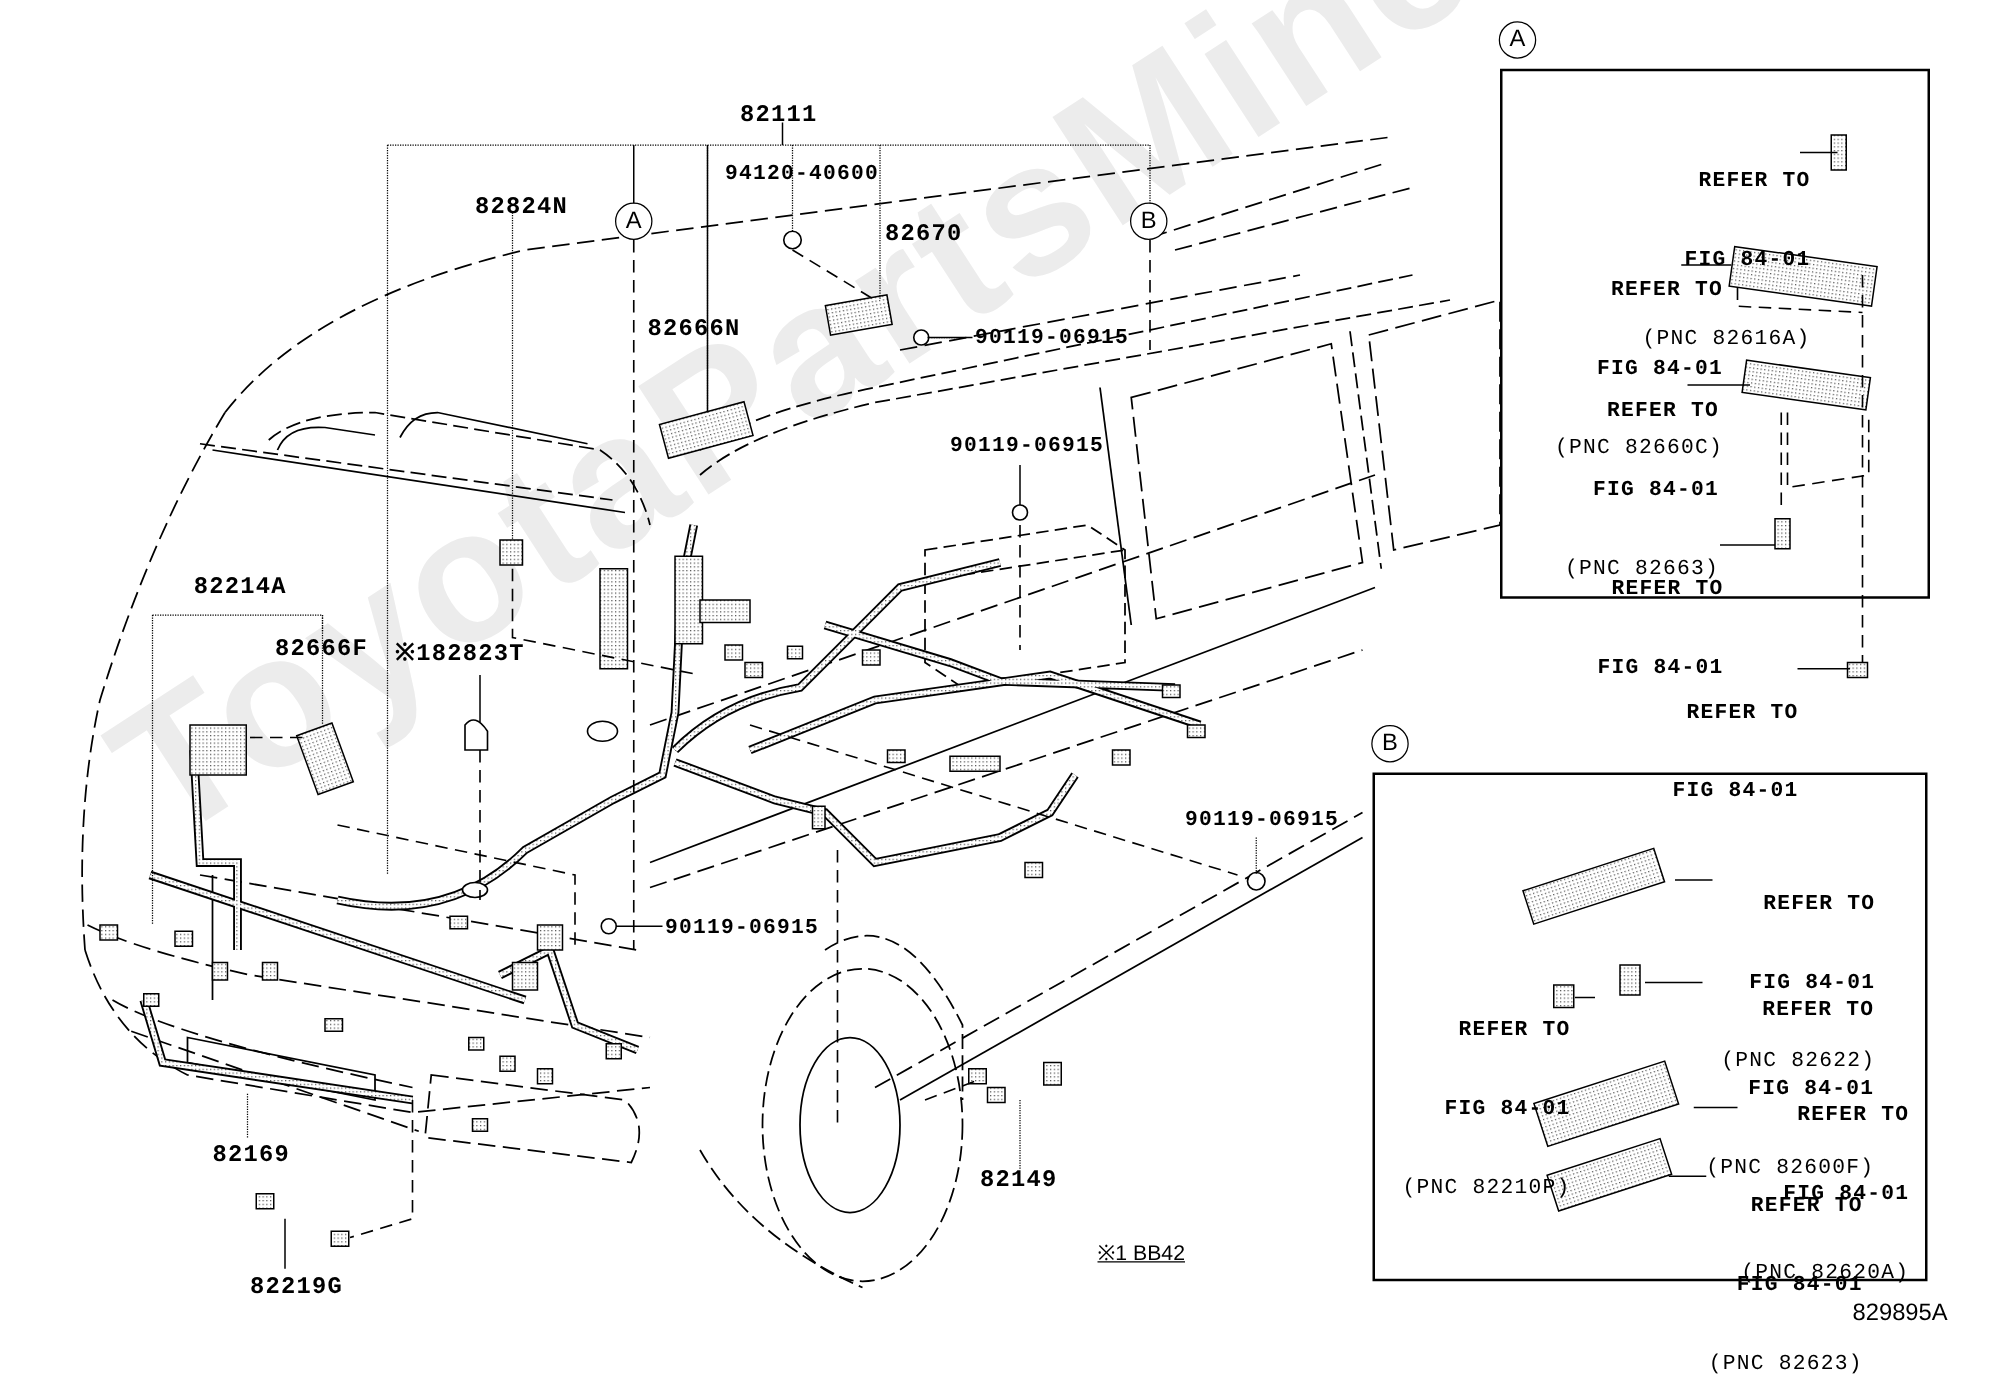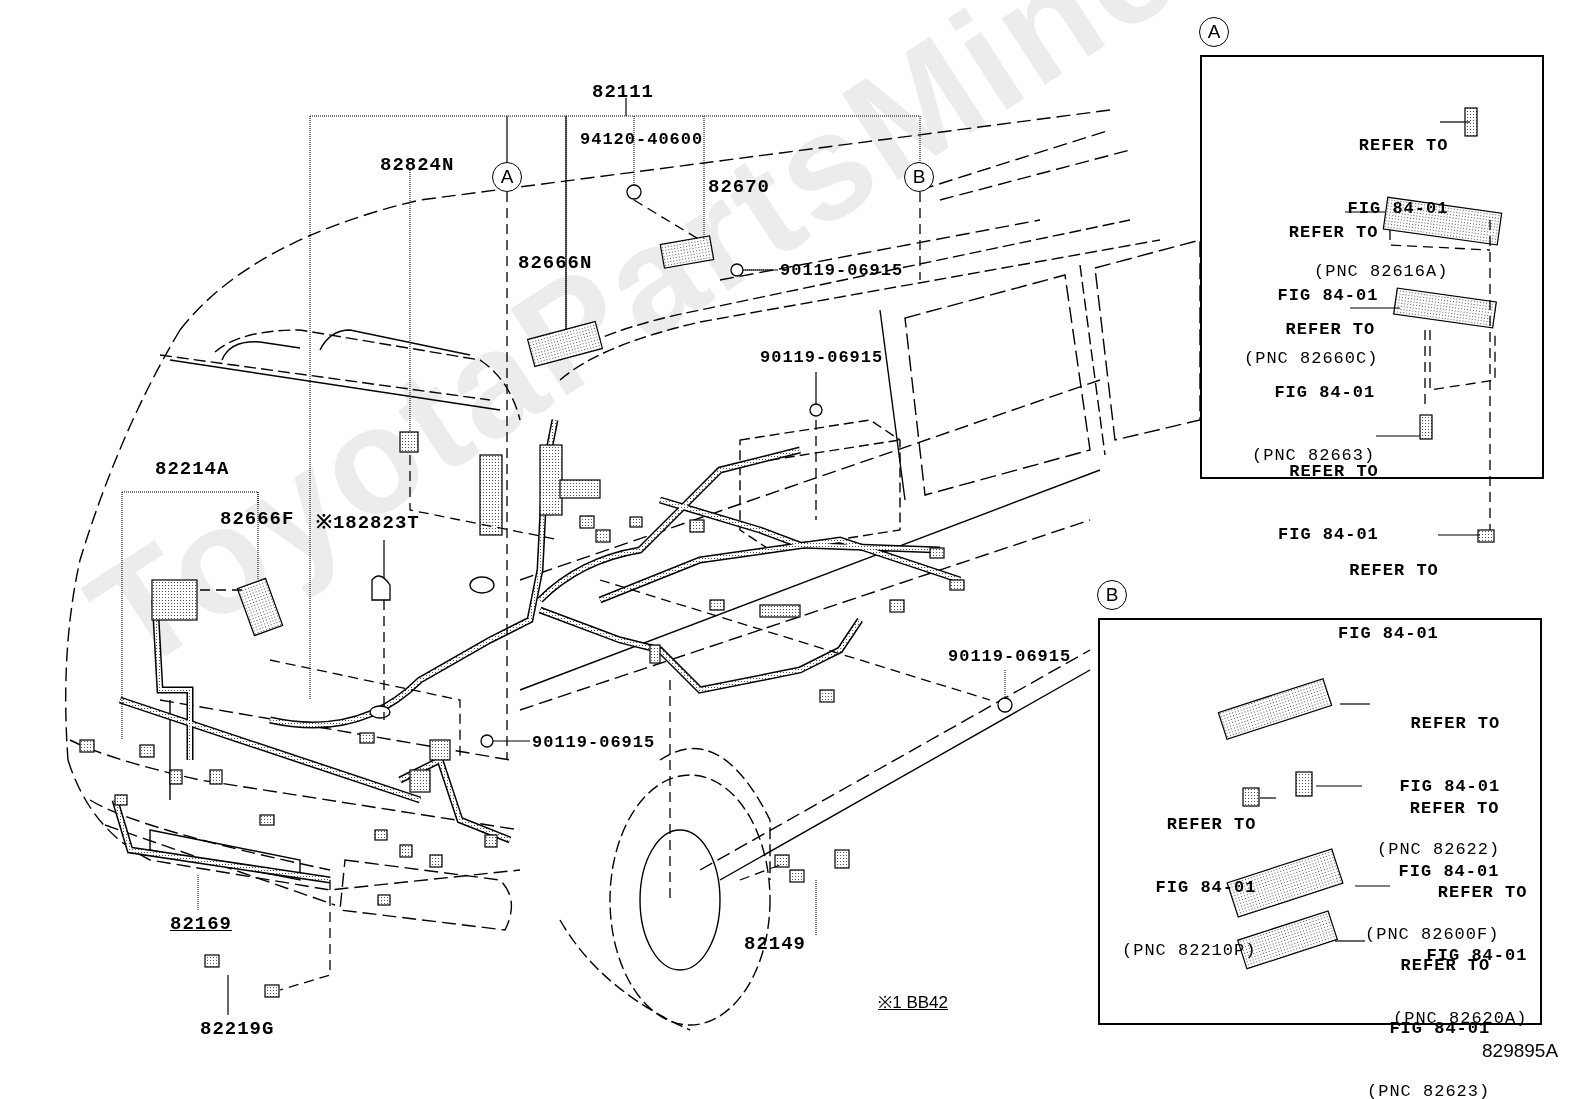--- a/index.html
+++ b/index.html
@@ -234,23 +234,23 @@
 <div class="lbl" style="left:580px; top:131px; font-size:17px;">94120-40600</div>
 <div class="lbl" style="left:708px; top:178px;">82670</div>
 <div class="lbl" style="left:518px; top:254px;">82666N</div>
 <div class="lbl" style="left:780px; top:262px; font-size:17px;">90119-06915</div>
 <div class="lbl" style="left:760px; top:349px; font-size:17px;">90119-06915</div>
 <div class="lbl" style="left:948px; top:648px; font-size:17px;">90119-06915</div>
 <div class="lbl" style="left:532px; top:734px; font-size:17px;">90119-06915</div>
 <div class="lbl" style="left:155px; top:460px;">82214A</div>
 <div class="lbl" style="left:220px; top:510px;">82666F</div>
 <div class="lbl" style="left:316px; top:514px;text-align:center;">※182823T</div>
-<div class="lbl" style="left:170px; top:915px;text-decoration:underline;">82169</div>
+<div class="lbl" style="left:170px; top:915px;">82169</div>
 <div class="lbl" style="left:200px; top:1020px;">82219G</div>
-<div class="lbl" style="left:744px; top:935px;">82149</div>
+<div class="lbl" style="left:784px; top:935px;">82149</div>
 
 <div class="note" style="left:878px; top:990px;">※1 BB42</div>
 <div class="figid" style="left:1482px; top:1040px;">829895A</div>
 
 <div class="ref" style="left:1314px; top:93px;">
   <span>REFER TO</span>
   <span>FIG 84-01</span>
   <span class="pnc">(PNC 82616A)</span>
 </div>
 <div class="ref" style="left:1244px; top:180px;">

